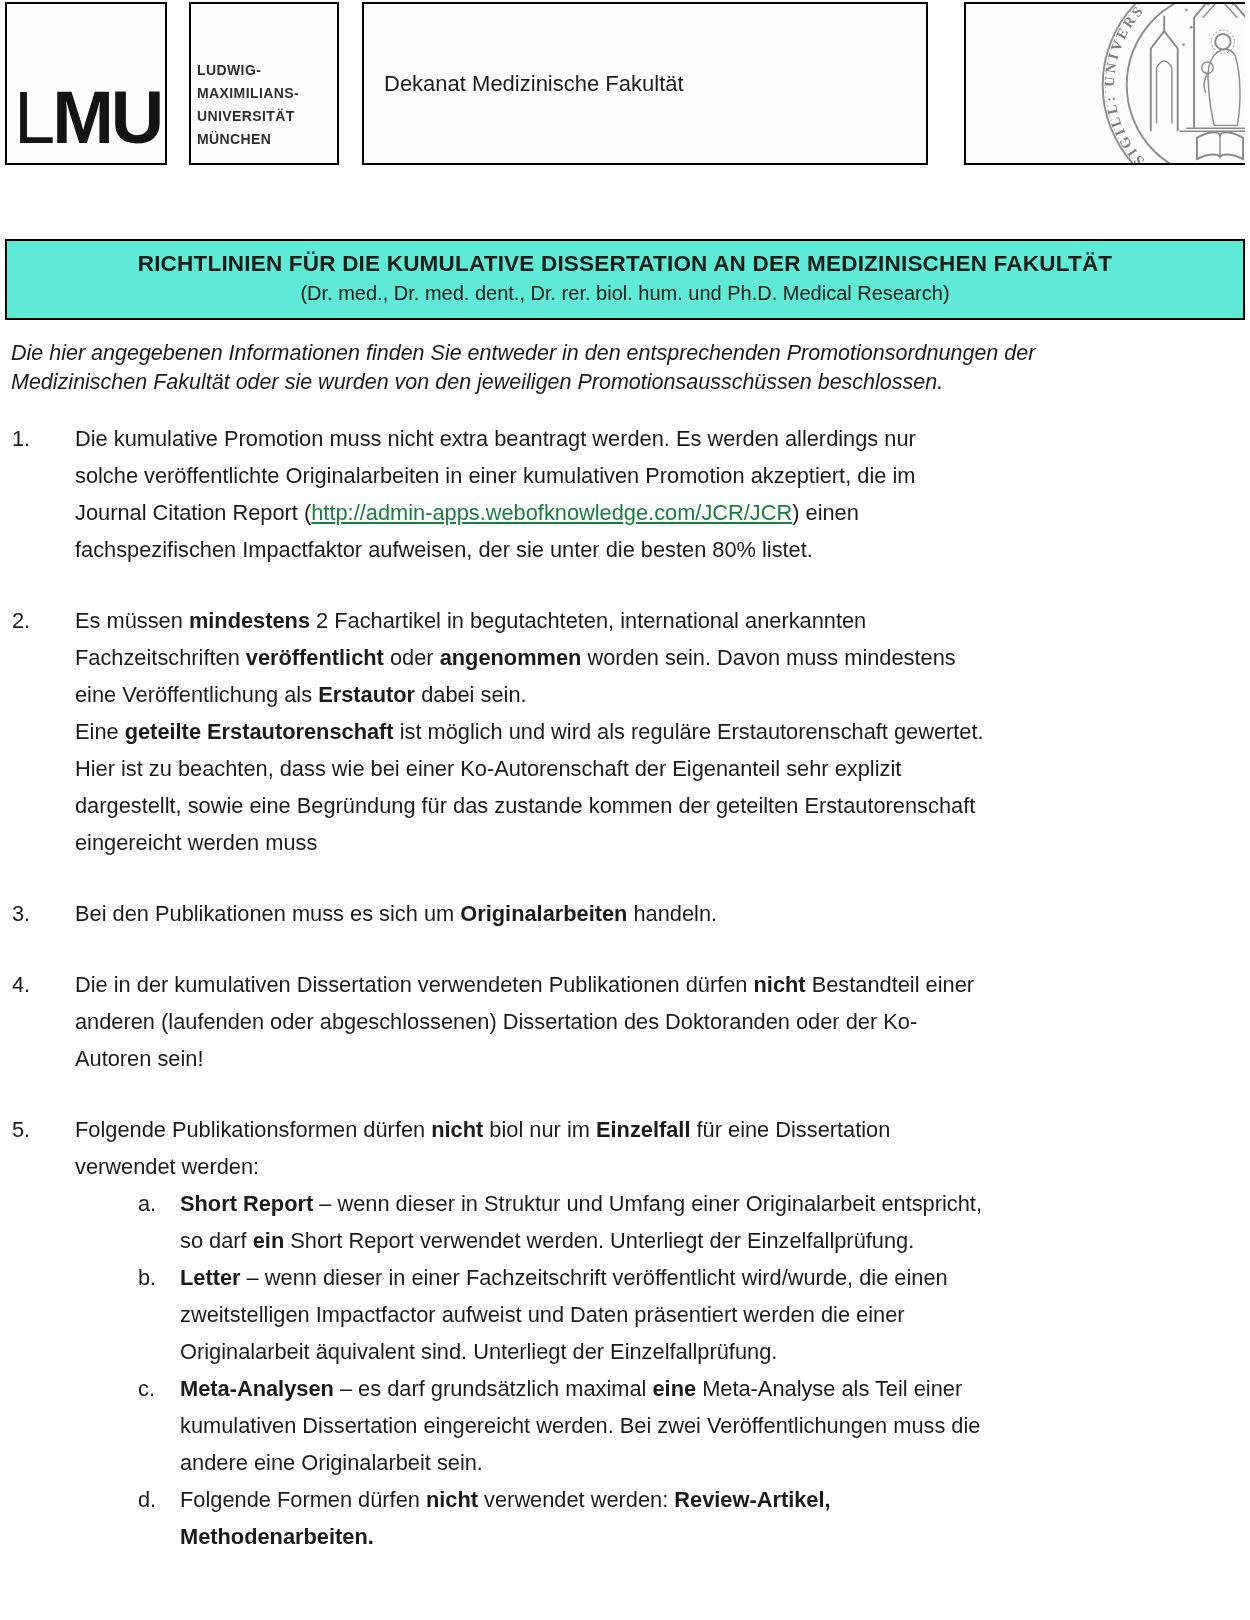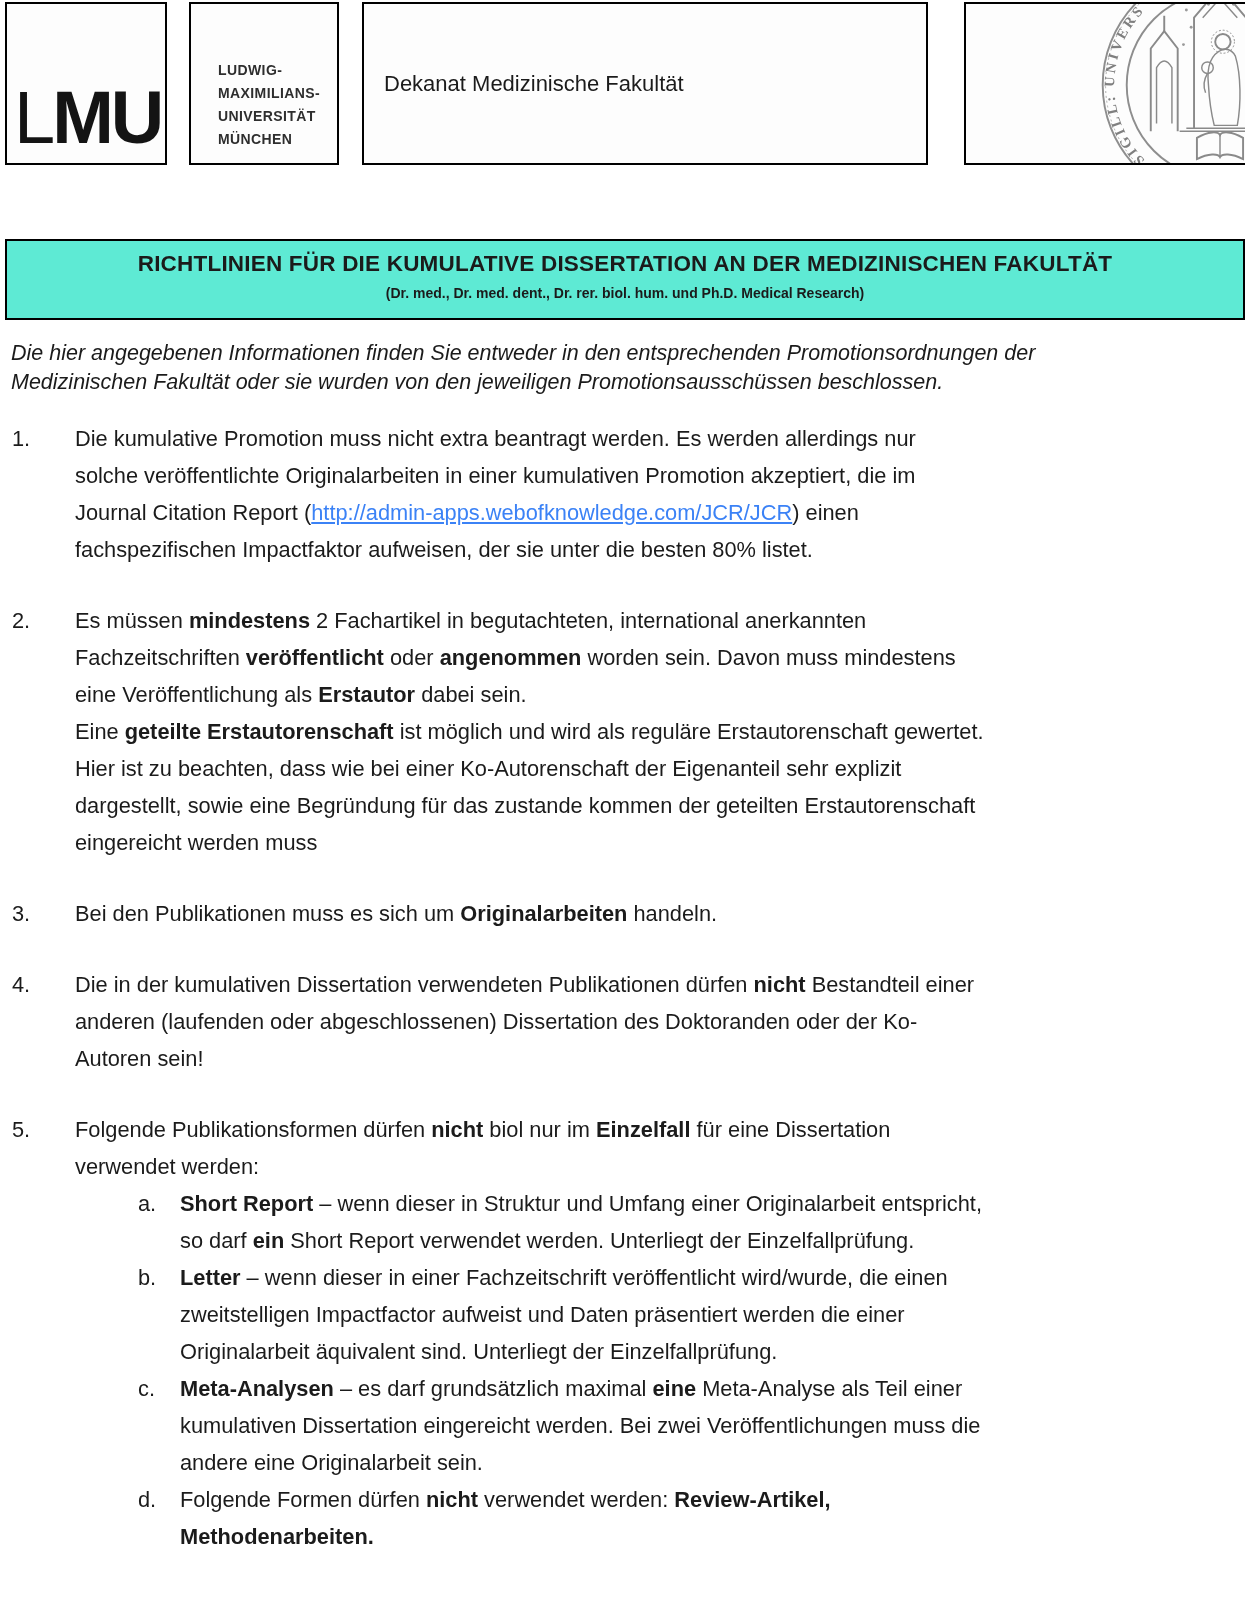--- a/index.html
+++ b/index.html
@@ -10,44 +10,44 @@
   .page{padding:2px 5px 0 5px;box-sizing:border-box;width:1250px;height:1620px;}
 
   
   .header{display:flex;align-items:stretch;height:163px;}
   .hbox{border:2px solid #000;background:#fdfdfd;box-sizing:border-box;}
   .logo-box{width:162px;position:relative;}
   .lmu{position:absolute;left:7px;bottom:8px;font-size:74px;line-height:1;letter-spacing:-3px;color:#141414;}
   .lmu-l{font-weight:400;}
   .lmu-mu{font-weight:800;}
   .uni-box{width:150px;margin-left:22px;position:relative;}
-  .uni-lines{position:absolute;left:27px;bottom:12px;}
+  .uni-lines{position:absolute;left:6px;bottom:12px;}
   .uni-lines div{font-size:14px;font-weight:700;letter-spacing:.4px;line-height:23px;color:#2e2e2e;}
   .dept-box{width:566px;margin-left:23px;display:flex;align-items:center;}
   .dept-box span{padding-left:20px;font-size:22px;}
   .seal-box{flex:1;margin-left:36px;position:relative;overflow:hidden;border-right:none;}
   .seal{position:absolute;top:-44px;right:-100px;width:250px;height:250px;}
 
   
   .banner{margin-top:74px;border:2px solid #000;background:#5eead4;text-align:center;padding:8px 4px 10px;}
   .banner .l1{font-size:22.5px;font-weight:700;line-height:30px;letter-spacing:.2px;}
-  .banner .l2{font-size:14px;font-weight:700;line-height:29px;}
+  .banner .l2{font-size:20px;font-weight:400;line-height:29px;}
 
   
   .intro{margin-top:19px;padding-left:6px;font-style:italic;font-size:21.5px;line-height:29px;}
   .section-heading{margin-top:27px;padding-left:6px;font-size:23px;font-weight:700;line-height:31px;}
 
   
   .list{margin-top:23px;}
   .item{display:flex;margin-bottom:34px;font-size:21.8px;line-height:37px;}
   .item:last-child{margin-bottom:0;}
   .num{flex:none;width:70px;padding-left:7px;box-sizing:border-box;}
   .itext{flex:1;max-width:1152px;}
   .b{font-weight:700;}
-  .doc-link{color:#3b82f6;text-decoration:underline;cursor:pointer;}
+  .doc-link{color:#15803d;text-decoration:underline;cursor:pointer;}
   .sub{display:flex;margin-left:63px;}
   .subnum{flex:none;width:42px;}
   .stext{flex:1;}
 </style>
 </head>
 <body>
 
 <div class="page">
 
   <div class="header">

